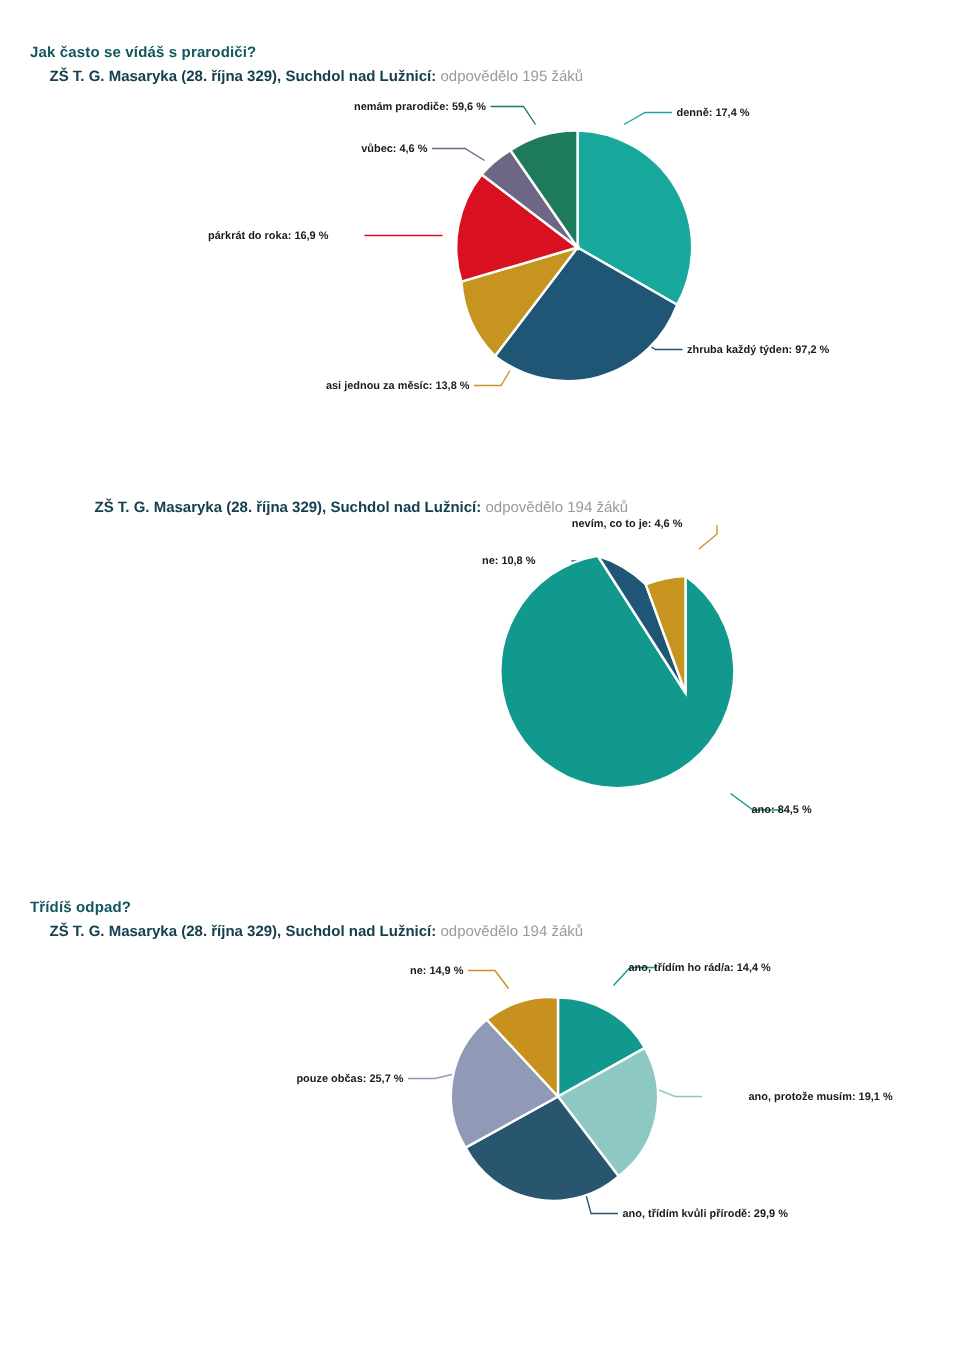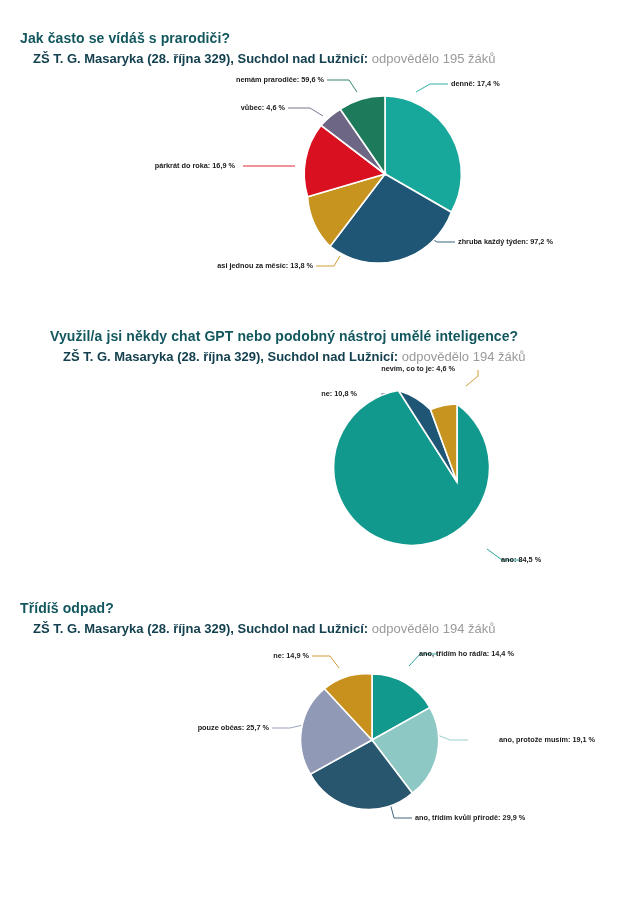--- a/index.html
+++ b/index.html
@@ -4,25 +4,25 @@
 <style>
   html,body{margin:0;padding:0;}
   body{
     width:640px;height:905px;background:#ffffff;
     font-family:"Liberation Sans", sans-serif;
     color:#1b1b1b;overflow:hidden;position:relative;
   }
   .page{position:relative;width:640px;height:905px;}
   .chart-block{position:absolute;left:0;width:640px;}
   .chart-title{
-    font-size:14px;font-weight:bold;color:#12575e;
+    font-size:10px;font-weight:bold;color:#12575e;
     letter-spacing:.1px;white-space:nowrap;
   }
   .chart-sub{
-    font-size:13px;white-space:nowrap;margin-top:5px;
+    font-size:10px;white-space:nowrap;margin-top:5px;
   }
   .chart-sub .school{font-weight:bold;color:#14404f;}
   .chart-sub .resp{color:#9a9a9a;font-weight:normal;}
   .pie-wrap{position:relative;}
   svg{display:block;overflow:visible;}
   .lbl{
     position:absolute;font-size:7.3px;font-weight:bold;
     color:#1a1a1a;white-space:nowrap;
   }
   .lbl.r{text-align:left;}
@@ -64,28 +64,27 @@
 
           <path fill="#6e6685" d="M 385 108 L 321.1 59.3 A 78 78 0 0 1 340.3 43.2 Z"></path>
 
           <path fill="#1d7a5a" d="M 385 108 L 340.3 43.2 A 78 78 0 0 1 385 30 Z"></path>
         </g>
       </svg>
 
       <div class="lbl r" style="left:451px;top:13px;">denně: 17,4 %</div>
       <div class="lbl r" style="left:458px;top:171px;">zhruba každý týden: 97,2 %</div>
       <div class="lbl l" style="right:327px;top:195px;">asi jednou za měsíc: 13,8 %</div>
-      <div class="lbl l" style="right:405px;top:95px;">párkrát do roka: 16,9 %</div>
+      <div class="lbl l" style="right:421px;top:95px;">párkrát do roka: 16,9 %</div>
       <div class="lbl l" style="right:355px;top:37px;">vůbec: 4,6 %</div>
       <div class="lbl l" style="right:316px;top:9px;">nemám prarodiče: 59,6 %</div>
     </div>
   </div>
 
   <div class="chart-block" style="top:328px;">
-    <div class="chart-title" style="margin-left:50px;">Využil/a jsi někdy chat GPT nebo podobný nástroj umělé inteligence?</div>
     <div class="chart-sub" style="margin-left:63px;">
       <span class="school">ZŠ T. G. Masaryka (28. října 329), Suchdol nad Lužnicí:</span>
       <span class="resp">odpovědělo 194 žáků</span>
     </div>
 
     <div class="pie-wrap" style="height:230px;padding-left:23px;">
       <svg width="640" height="230" viewBox="0 0 640 230">
         <g stroke-width="0.9" fill="none">
           <path d="M 443 22 L 455 12 L 455 6" stroke="#c79420"></path>
           <path d="M 398 40 L 378 30 L 358 30" stroke="#1f5675"></path>

